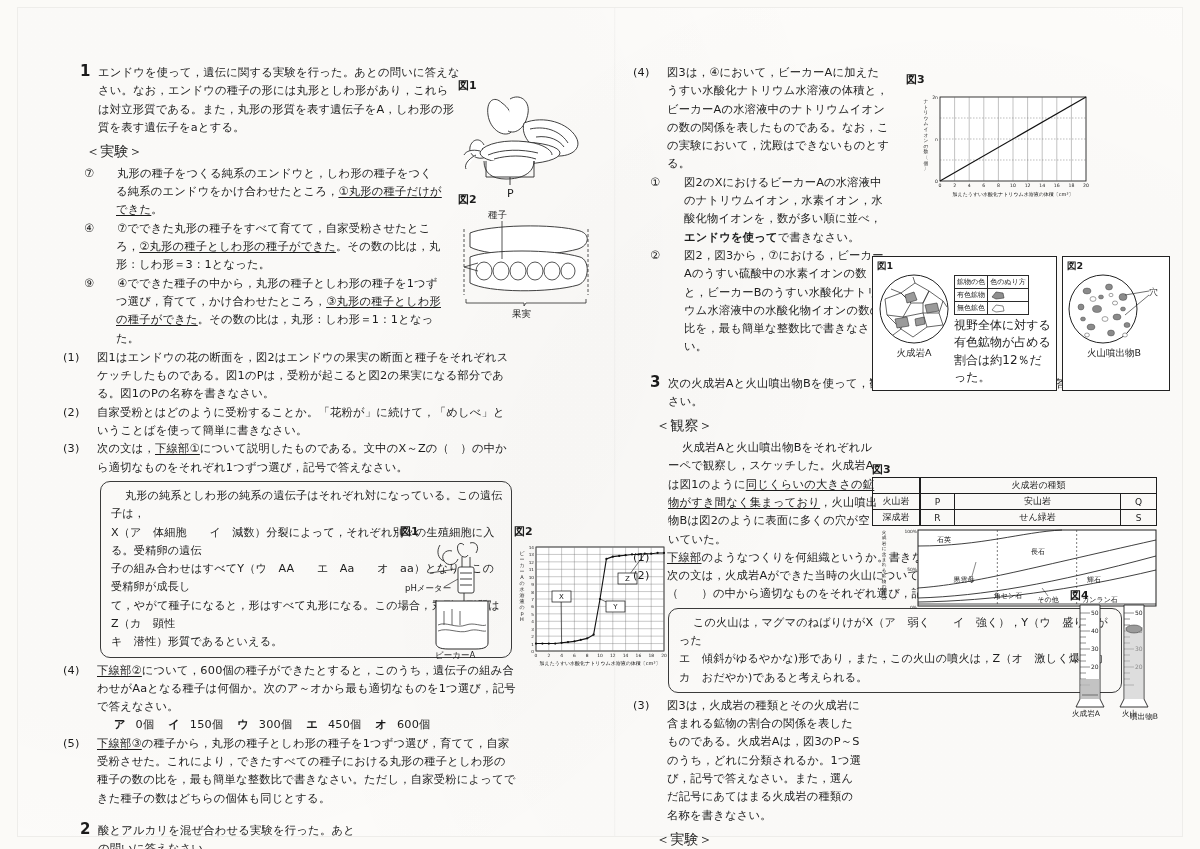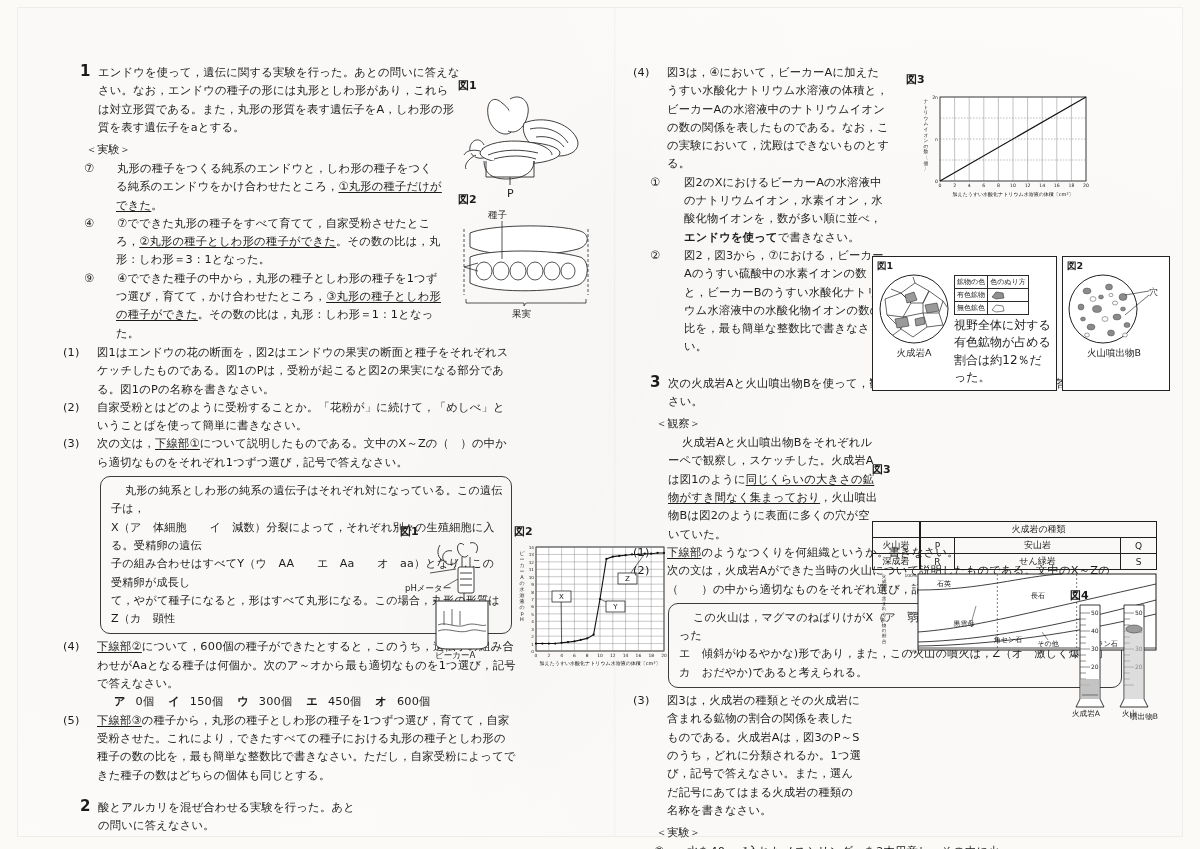--- a/index.html
+++ b/index.html
@@ -25,33 +25,33 @@
   .colL{left:62px;}
   .colR{left:632px;}
   .qnum{font-size:15px;font-weight:700;position:absolute;left:0;top:0;line-height:1;}
   .block{position:relative;font-size:11.3px;line-height:1.62;letter-spacing:0.2px;}
   .body-ind{margin-left:18px;}
   .lbl{display:inline-block;width:17px;}
   .sub{margin-left:17px;text-indent:-17px;}
   .sub2{margin-left:34px;text-indent:-17px;}
   .u{text-decoration:underline;text-underline-offset:2px;}
   .b{font-weight:700;}
-  .hdr{margin:4px 0 1px 6px;font-size:11px;}
+  .hdr{margin:4px 0 1px 6px;font-size:14px;font-family:Liberation Mono, monospace;}
   .boxq{
     border:1px solid #3b3b3b;border-radius:10px;
     padding:5px 8px 5px 10px;margin:4px 0 4px 20px;
     font-size:11.1px;line-height:1.65;width:392px;
   }
   .fig-label{font-size:11px;font-weight:700;}
   .figbox{position:absolute;}
   .cap{font-size:9.5px;text-align:center;}
   svg{display:block;}
   table.mini{border-collapse:collapse;}
   table.mini td,table.mini th{border:1px solid #2b2b2b;font-size:7px;padding:1px 2px;text-align:center;font-weight:400;}
-  .rocktable{border-collapse:collapse;width:100%;margin-top:44px;}
+  .rocktable{border-collapse:collapse;width:100%;}
   .rocktable td{border:1px solid #1f1f1f;font-size:9px;text-align:center;padding:1px 0;}
 </style>
 </head>
 <body>
 
 <div class="page">
  <div class="paper">
   <div class="grain"></div>
   <div class="fold"></div>
 
@@ -84,20 +84,21 @@
         </div>
         <div class="sub">
           <span class="lbl">(3)</span><span>次の文は，</span><span class="u">下線部①</span><span>について説明したものである。文中のX～Zの（　）の中から適切なものをそれぞれ1つずつ選び，記号で答えなさい。</span>
         </div>
 
         <div class="boxq">
           <div style="text-indent:14px;">丸形の純系としわ形の純系の遺伝子はそれぞれ対になっている。この遺伝子は，</div>
           <div>X（ア　体細胞　　イ　減数）分裂によって，それぞれ別々の生殖細胞に入る。受精卵の遺伝</div>
           <div>子の組み合わせはすべてY（ウ　AA　　エ　Aa　　オ　aa）となり，この受精卵が成長し</div>
           <div>て，やがて種子になると，形はすべて丸形になる。この場合，丸形の形質はZ（カ　顕性</div>
+          <div>キ　潜性）形質であるといえる。</div>
         </div>
 
         <div class="sub">
           <span class="lbl">(4)</span><span class="u">下線部②</span><span>について，600個の種子ができたとすると，このうち，遺伝子の組み合わせがAaとなる種子は何個か。次のア～オから最も適切なものを1つ選び，記号で答えなさい。</span>
         </div>
         <div style="margin-left:34px;">
           <span class="b">ア</span>
           <span style="margin:0 10px 0 6px;">0個</span>
           <span class="b">イ</span>
           <span style="margin:0 10px 0 6px;">150個</span>

